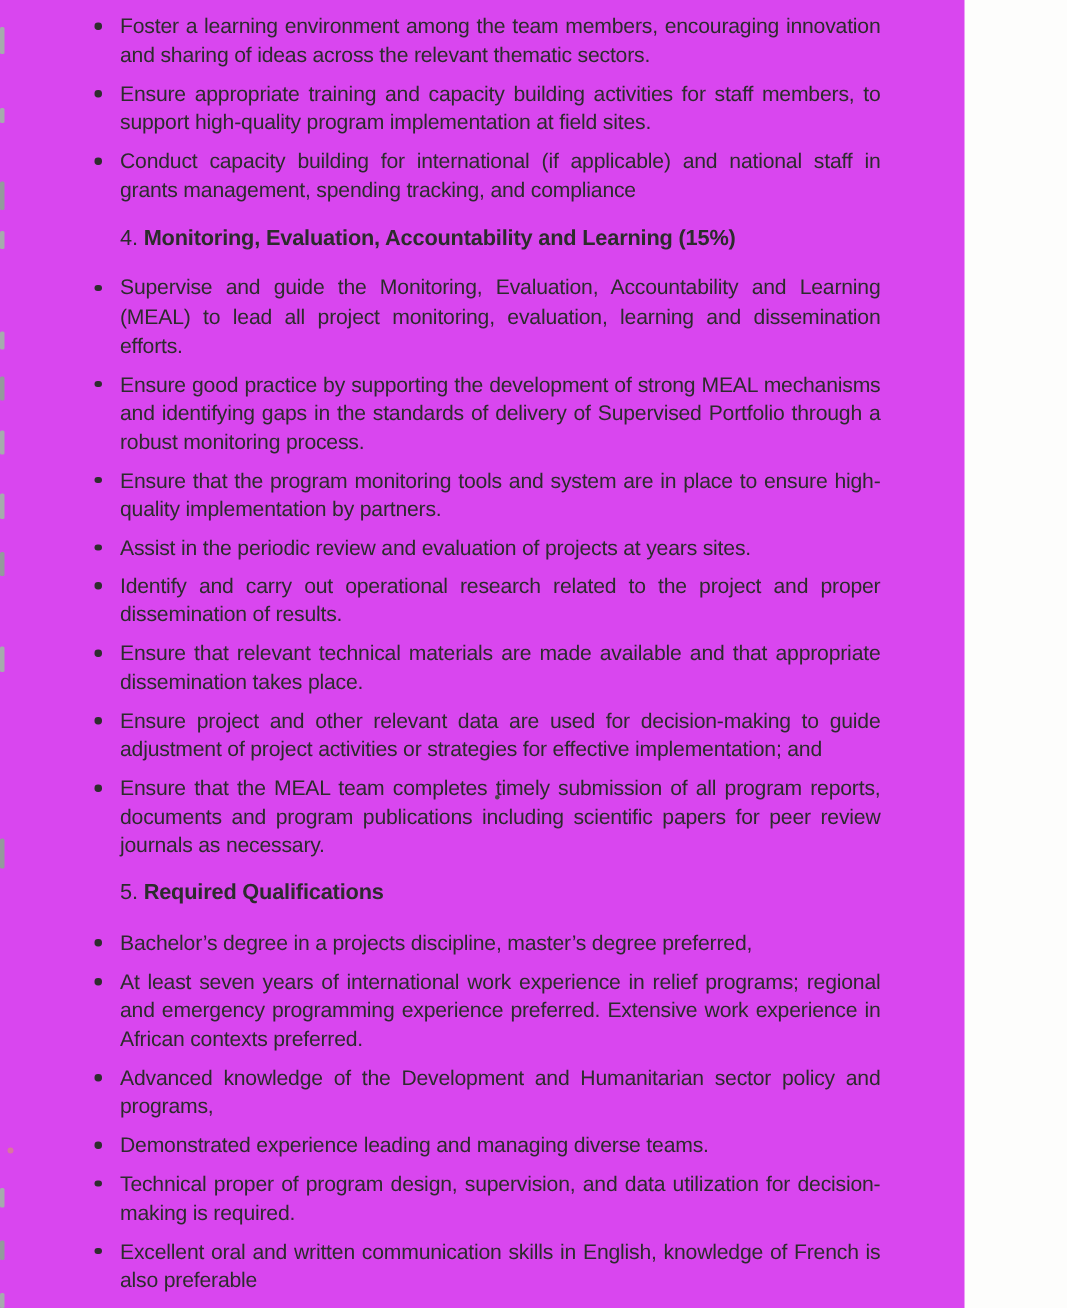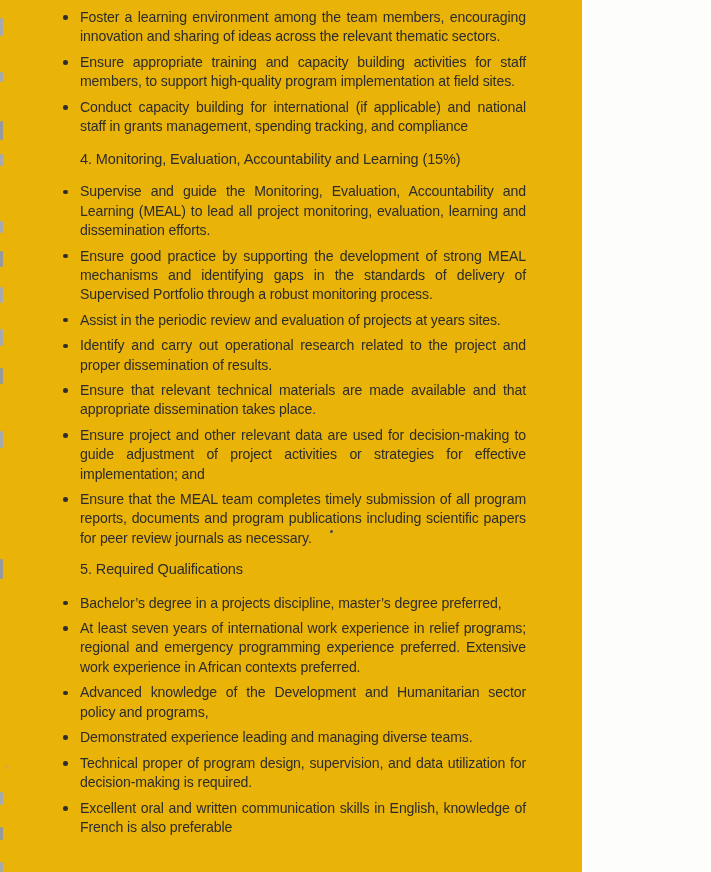--- a/index.html
+++ b/index.html
@@ -2,24 +2,24 @@
 <html><head>
 <meta charset="utf-8">
 <style>
   html, body {
     margin: 0;
     padding: 0;
     background: #fdfdfc;
   }
   .page {
     position: relative;
-    width: 582px;
+    width: 643px;
     height: 872px;
     overflow: hidden;
-    background: #eab308;
+    background: #d946ef;
     font-family: "Liberation Sans", "DejaVu Sans", sans-serif;
     font-size: 14.1px;
     line-height: 19.2px;
     letter-spacing: -0.12px;
     color: #2c2c2c;
   }
   .content {
     box-sizing: border-box;
     width: 100%;
     height: 100%;
@@ -43,21 +43,21 @@
     width: 4.6px;
     height: 4.6px;
     border-radius: 50%;
     background: #2e2e2e;
   }
   .sec-heading {
     text-align: left;
     font-size: 14.5px;
   }
   .sec-heading .num { font-weight: 400; }
-  .sec-heading .title { font-weight: 400; }
+  .sec-heading .title { font-weight: 700; }
   .heading-meal { margin: 14px 0 13px 0; }
   .heading-qual { margin: 12px 0 14.5px 0; }
   
   .mark {
     position: absolute;
     left: 0;
     width: 3px;
     background: #a6aaae;
     border-radius: 1px;
   }
@@ -122,20 +122,21 @@
     </ul>
 
     <div class="sec-heading heading-meal">
       <span class="num">4.</span>
       <span class="title">Monitoring, Evaluation, Accountability and Learning (15%)</span>
     </div>
 
     <ul class="bullets">
       <li>Supervise and guide the Monitoring, Evaluation, Accountability and Learning (MEAL) to lead all project monitoring, evaluation, learning and dissemination efforts.</li>
       <li>Ensure good practice by supporting the development of strong MEAL mechanisms and identifying gaps in the standards of delivery of Supervised Portfolio through a robust monitoring process.</li>
+      <li>Ensure that the program monitoring tools and system are in place to ensure high-quality implementation by partners.</li>
       <li>Assist in the periodic review and evaluation of projects at years sites.</li>
       <li>Identify and carry out operational research related to the project and proper dissemination of results.</li>
       <li>Ensure that relevant technical materials are made available and that appropriate dissemination takes place.</li>
       <li>Ensure project and other relevant data are used for decision-making to guide adjustment of project activities or strategies for effective implementation; and</li>
       <li>Ensure that the MEAL team completes timely submission of all program reports, documents and program publications including scientific papers for peer review journals as necessary.</li>
     </ul>
 
     <div class="sec-heading heading-qual">
       <span class="num">5.</span>
       <span class="title">Required Qualifications</span>

